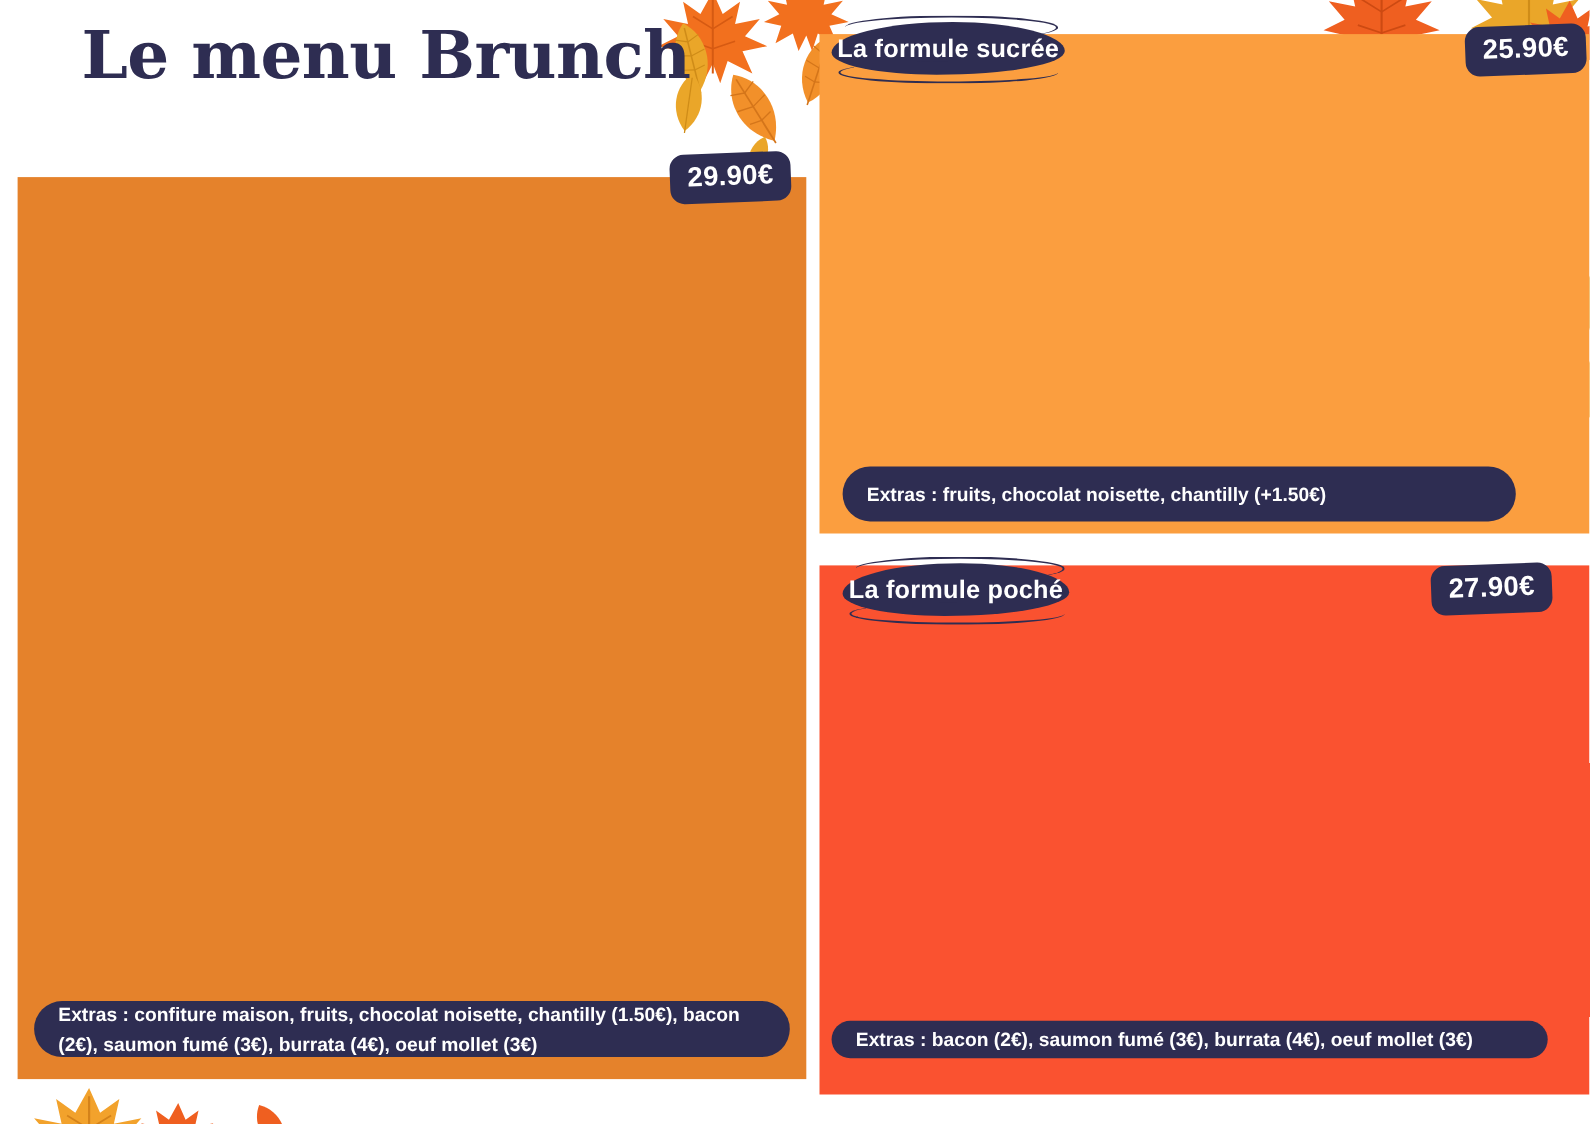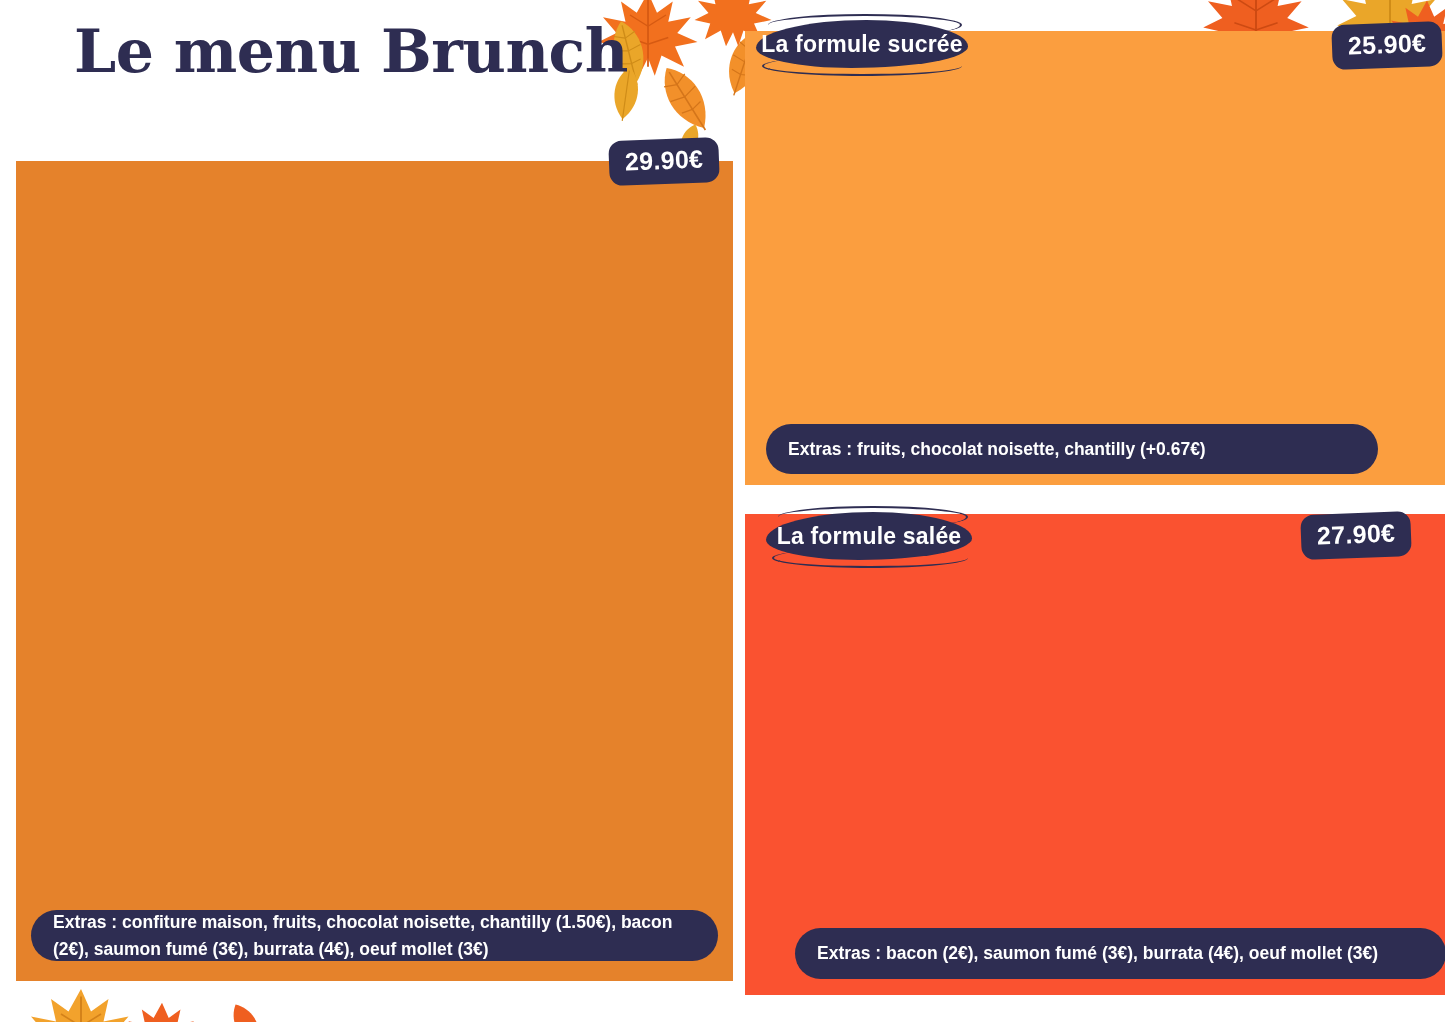--- a/index.html
+++ b/index.html
@@ -314,29 +314,29 @@
     <div class="item">
       <div class="head-sm">LA SPÉCULOOS:</div>
       <div class="desc-sm">Mascarpone vanille, fruits frais de saison, sauce spéculoos, éclats de spéculoos.</div>
     </div>
     <div class="item" style="margin-top:27px;">
       <div class="head" style="font-size:17.5px;">GRANOLA BOWL :</div>
       <div class="desc-sm">Fromage blanc,  muesli, fruits de saison,</div>
     </div>
   </div>
 
-  <div class="extras" style="left:766px;top:424px;width:612px;height:50px;padding:0 22px;">Extras : fruits, chocolat noisette, chantilly (+0.67€)</div>
+  <div class="extras" style="left:766px;top:424px;width:612px;height:50px;padding:0 22px;">Extras : fruits, chocolat noisette, chantilly (+1.50€)</div>
 
   <div class="panel panel-salee"></div>
 
   <div class="brush" style="left:766px;top:512px;width:206px;height:48px;">
     <div class="blob"></div>
     <div class="stroke" style="left:12px;top:-6px;width:188px;height:20px;border-bottom:none;border-left:none;"></div>
     <div class="stroke" style="left:6px;top:36px;width:194px;height:18px;border-top:none;border-right:none;"></div>
-    <div class="txt">La formule salée</div>
+    <div class="txt">La formule poché</div>
   </div>
 
   <div class="price" style="left:1301px;top:513px;">27.90€</div>
 
   <div class="inner salee-lede lede">2 plats salés au choix + 1 boisson chaude (café, thé ou chocolat) + 1 jus d'orange frais</div>
 
   <div class="inner salee-list">
     <div class="item">
       <div class="head">VEGGIE AVOCADO TOAST :</div>
       <div class="desc-b">Pain toasté, houmous de patate douce, avocat tranché, ciboulette, noisettes torréfiées, fêta et grenade</div>
@@ -344,15 +344,15 @@
     <div class="item">
       <div class="head">CROFFLE BACON:</div>
       <div class="desc-b">Croissant cuit dans un gaufrier, cream cheese, oeuf mollet, cheddar, bacon crispy snacké au sirop d’érable et ciboulette ciselée</div>
     </div>
     <div class="item">
       <div class="head">TARTINE SAUMON  :</div>
       <div class="desc">Pain toasté, fromage frais, avocat, saumon fumé, pousses de betterave</div>
     </div>
   </div>
 
-  <div class="extras" style="left:795px;top:928px;width:651px;height:51px;padding:0 22px;">Extras : bacon (2€), saumon fumé (3€), burrata (4€), oeuf mollet (3€)</div>
+  <div class="extras" style="left:756px;top:928px;width:651px;height:34px;padding:0 22px;">Extras : bacon (2€), saumon fumé (3€), burrata (4€), oeuf mollet (3€)</div>
 
 </div>
 
 </body></html>

